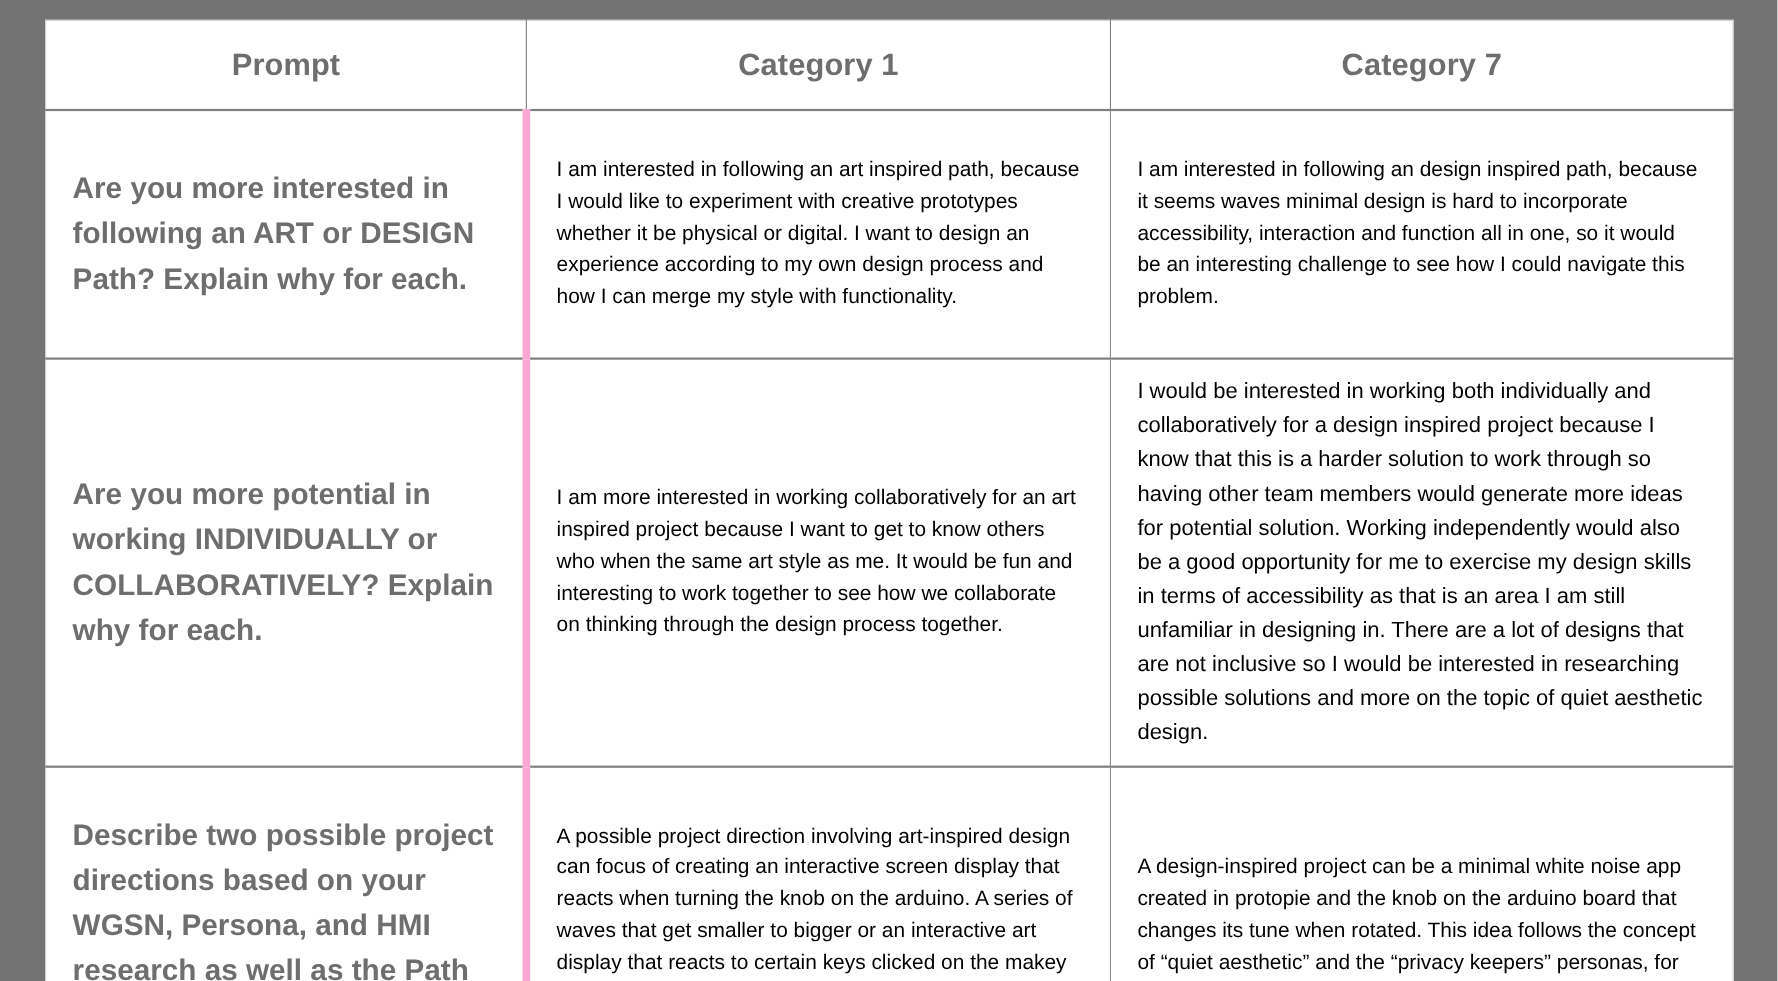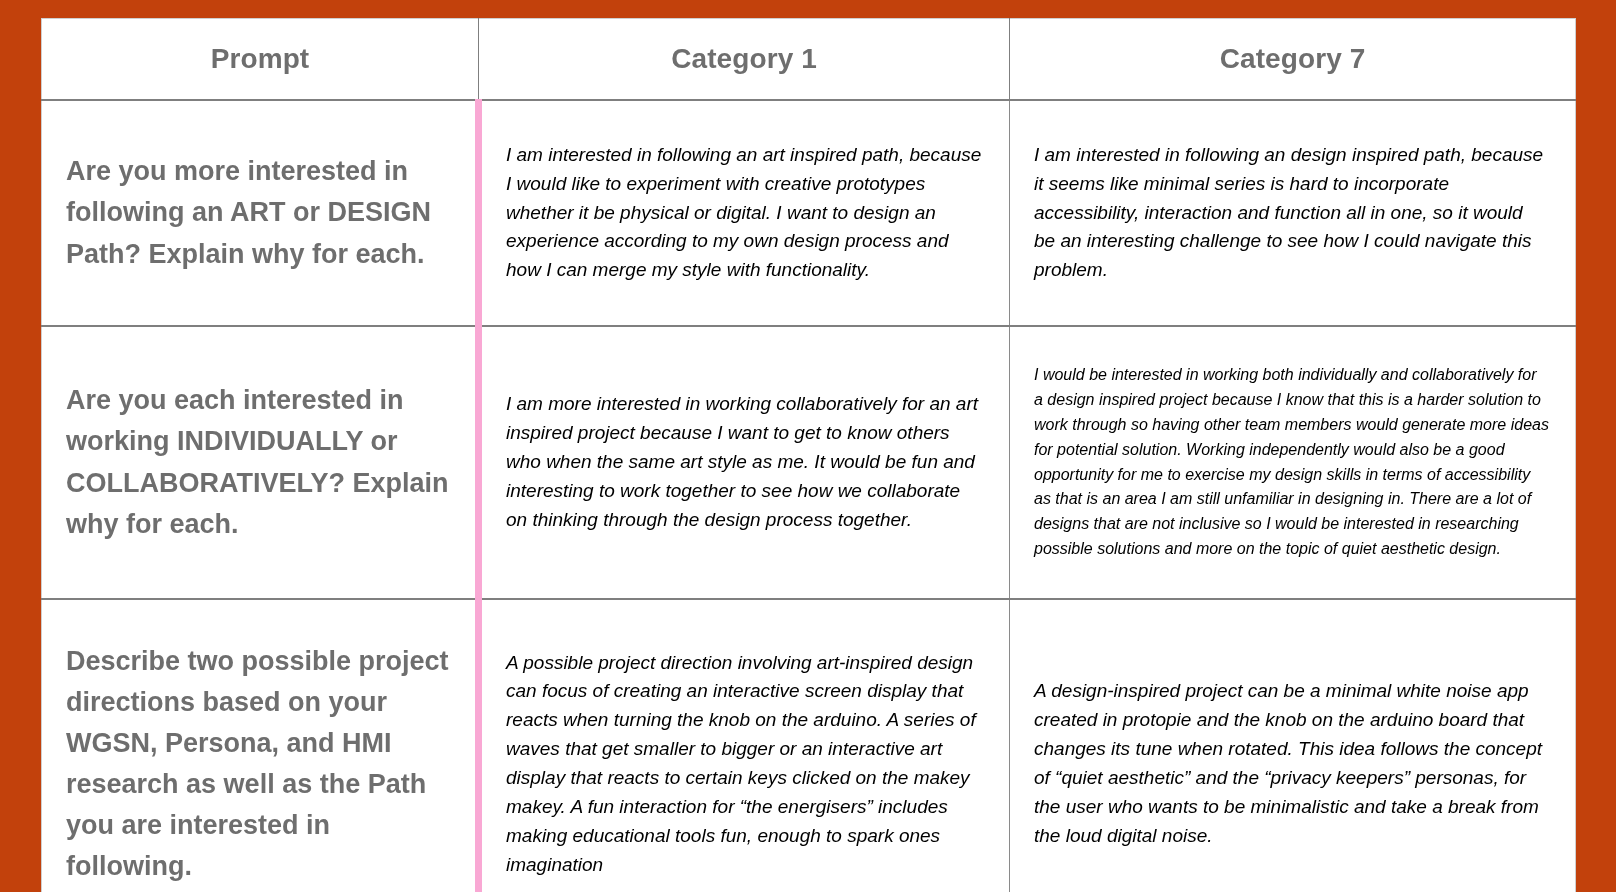--- a/index.html
+++ b/index.html
@@ -12,21 +12,21 @@
     width: 1616px;
     height: 892px;
     font-family: "Liberation Sans", sans-serif;
     overflow: hidden;
   }
 
   .sheet {
     position: relative;
     width: 1616px;
     height: 892px;
-    background: #c2410c;
+    background: #737373;
   }
 
   table.response-table {
     position: absolute;
     left: 41px;
     top: 18px;
     width: 1534px;
     border-collapse: collapse;
     table-layout: fixed;
     background: #ffffff;
@@ -66,29 +66,28 @@
     padding: 14px 22px 14px 24px;
     font-size: 27px;
     font-weight: bold;
     line-height: 1.52;
     color: #6e6e6e;
   }
   tbody td.cell-answer {
     border-right: 1px solid #8a8a8a;
     padding: 14px 26px 14px 24px;
     color: #000000;
-    font-style: italic;
   }
   tbody td.cell-answer.last-col {
     border-right: 1px solid #cfcfcf;
   }
 
   
   .txt-md   { font-size: 19px; line-height: 1.52; }
-  .txt-sm   { font-size: 16px; line-height: 1.55; }
+  .txt-sm   { font-size: 20px; line-height: 1.55; }
 
   
   tr.row-1 td { height: 196px; }
   tr.row-2 td { height: 243px; }
   tr.row-3 td { height: 300px; }
 
   p.para { margin: 0; }
 </style>
 </head>
 <body>
@@ -113,27 +112,27 @@
     <tbody>
 
       <tr class="row-1">
         <td class="cell-prompt">
           <p class="para">Are you more interested in following an ART or DESIGN Path? Explain why for each.</p>
         </td>
         <td class="cell-answer">
           <p class="para txt-md">I am interested in following an art inspired path, because I would like to experiment with creative prototypes whether it be physical or digital. I want to design an experience according to my own design process and how I can merge my style with functionality.</p>
         </td>
         <td class="cell-answer last-col">
-          <p class="para txt-md">I am interested in following an design inspired path, because it seems like minimal series is hard to incorporate accessibility, interaction and function all in one, so it would be an interesting challenge to see how I could navigate this problem.</p>
+          <p class="para txt-md">I am interested in following an design inspired path, because it seems waves minimal design is hard to incorporate accessibility, interaction and function all in one, so it would be an interesting challenge to see how I could navigate this problem.</p>
         </td>
       </tr>
 
       <tr class="row-2">
         <td class="cell-prompt">
-          <p class="para">Are you each interested in working INDIVIDUALLY or COLLABORATIVELY? Explain why for each.</p>
+          <p class="para">Are you more potential in working INDIVIDUALLY or COLLABORATIVELY? Explain why for each.</p>
         </td>
         <td class="cell-answer">
           <p class="para txt-md">I am more interested in working collaboratively for an art inspired project because I want to get to know others who when the same art style as me. It would be fun and interesting to work together to see how we collaborate on thinking through the design process together.</p>
         </td>
         <td class="cell-answer last-col">
           <p class="para txt-sm">I would be interested in working both individually and collaboratively for a design inspired project because I know that this is a harder solution to work through so having other team members would generate more ideas for potential solution. Working independently would also be a good opportunity for me to exercise my design skills in terms of accessibility as that is an area I am still unfamiliar in designing in. There are a lot of designs that are not inclusive so I would be interested in researching possible solutions and more on the topic of quiet aesthetic design.</p>
         </td>
       </tr>
 
       <tr class="row-3">

